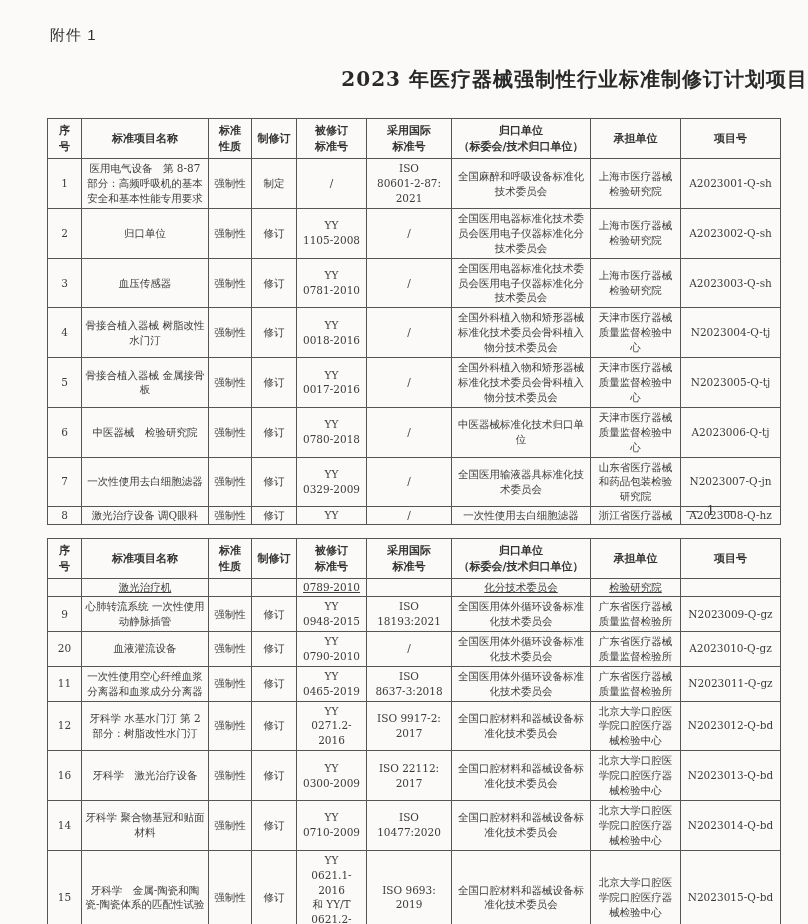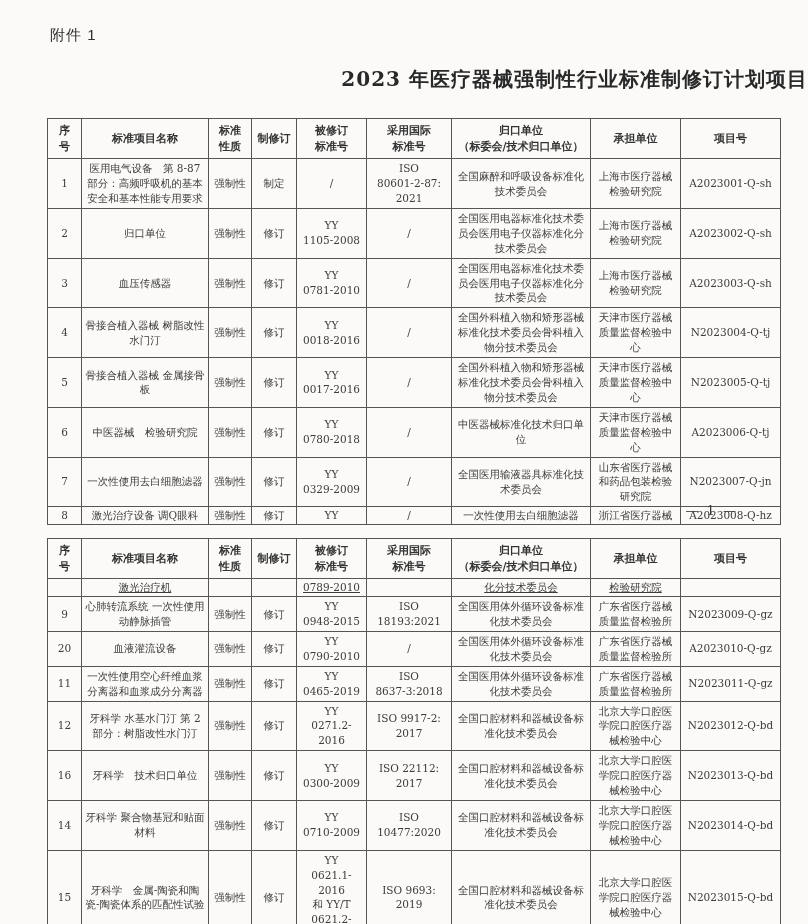--- a/index.html
+++ b/index.html
@@ -279,21 +279,21 @@
           <td><div class="cc">YY
 0271.2-2016</div></td>
           <td><div class="cc">ISO 9917-2:
 2017</div></td>
           <td><div class="cc">全国口腔材料和器械设备标准化技术委员会</div></td>
           <td><div class="cc">北京大学口腔医学院口腔医疗器械检验中心</div></td>
           <td><div class="cc">N2023012-Q-bd</div></td>
         </tr>
         <tr>
           <td><div class="cc">16</div></td>
-          <td><div class="cc">牙科学　技术归口单位</div></td>
+          <td><div class="cc">牙科学　激光治疗设备</div></td>
           <td><div class="cc">强制性</div></td>
           <td><div class="cc">修订</div></td>
           <td><div class="cc">YY
 0300-2009</div></td>
           <td><div class="cc">ISO 22112:
 2017</div></td>
           <td><div class="cc">全国口腔材料和器械设备标准化技术委员会</div></td>
           <td><div class="cc">北京大学口腔医学院口腔医疗器械检验中心</div></td>
           <td><div class="cc">N2023013-Q-bd</div></td>
         </tr>

